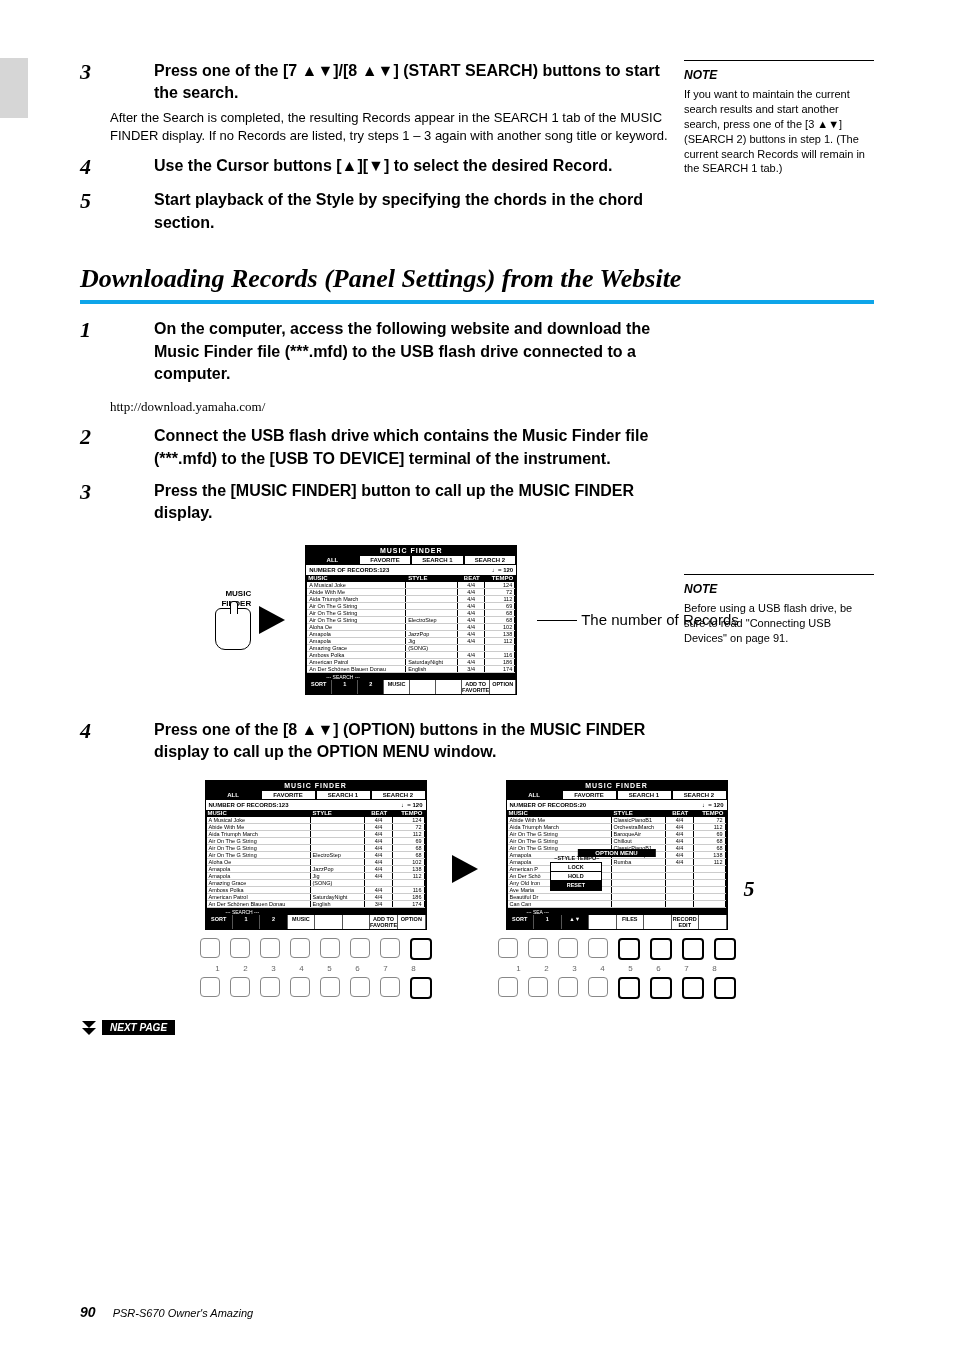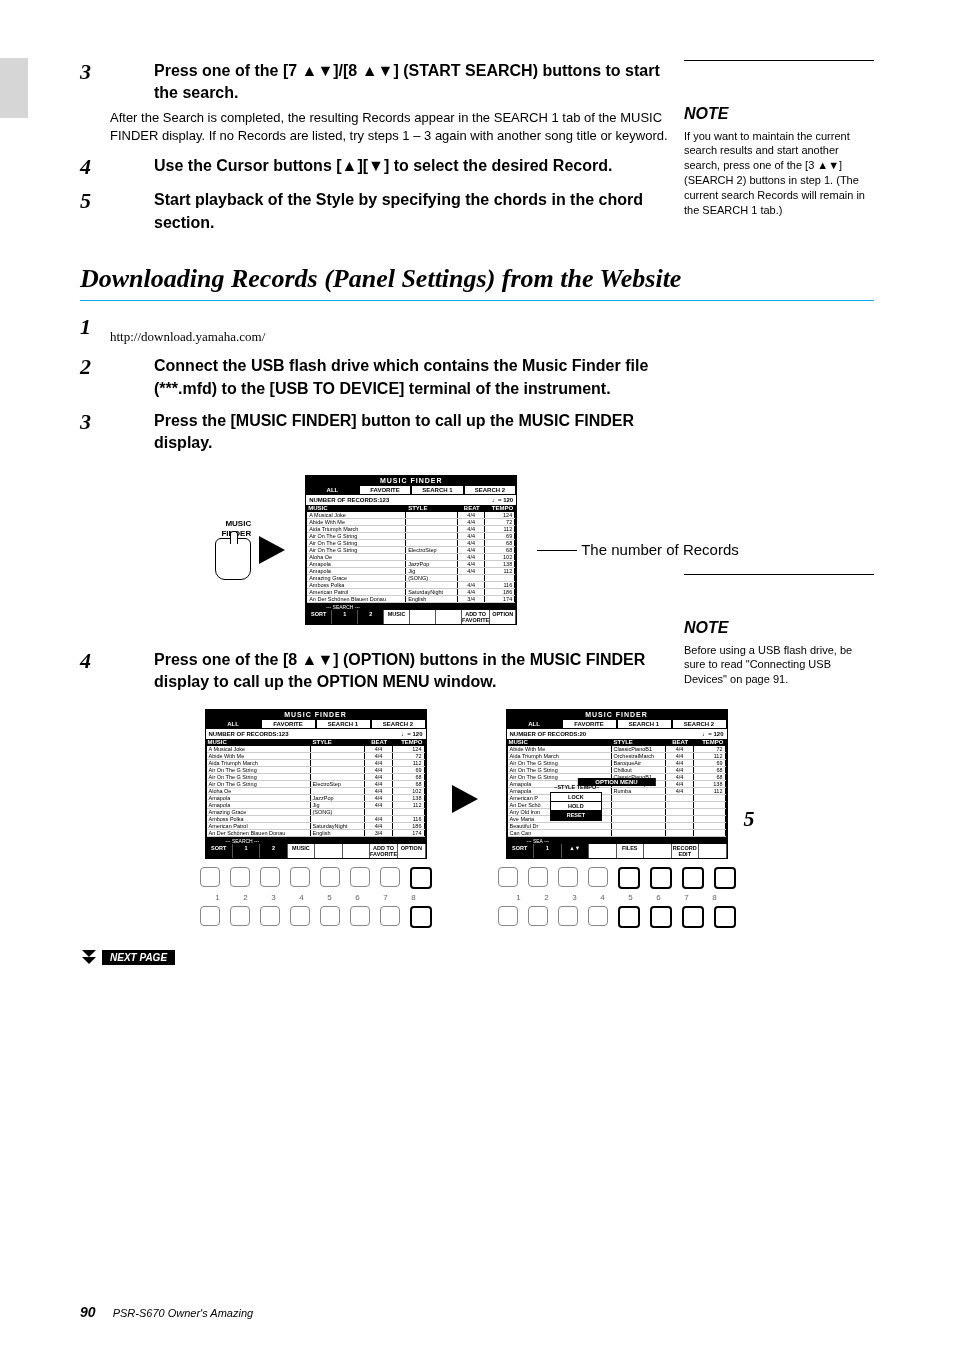--- a/index.html
+++ b/index.html
@@ -60,30 +60,29 @@
     right: 80px;
     width: 190px;
     border-top: 1px solid #000;
     padding-top: 6px;
     font-size: 11px;
     line-height: 1.35;
   }
   .note-title {
     font-weight: bold;
     font-style: italic;
-    font-size: 16px;
+    font-size: 12px;
     margin-bottom: 4px;
-    margin-top: 36px;
   }
   .section-title {
     font-family: "Times New Roman", serif;
     font-style: italic;
     font-weight: bold;
     font-size: 26px;
-    border-bottom: 1px solid #0ea5e9;
+    border-bottom: 4px solid #0ea5e9;
     padding-bottom: 6px;
     margin-top: 30px;
     margin-bottom: 14px;
   }
   .section-intro {
     font-size: 13px;
     line-height: 1.4;
     margin-bottom: 18px;
   }
   .url {
@@ -247,20 +246,21 @@
   <div class="note-box" style="top:574px;">
     <div class="note-title">NOTE</div>
     <div>Before using a USB flash drive, be sure to read "Connecting USB Devices" on page 91.</div>
   </div>
 
   
   <div id="steps-mid">
       <div class="step-row">
     <div class="step-num">1</div>
     <div class="step-body narrow">
+      <div class="step-heading">On the computer, access the following website and download the Music Finder file (***.mfd) to the USB flash drive connected to a computer.</div>
       <div class="url">http://download.yamaha.com/</div>
     </div>
       </div>
       <div class="step-row">
     <div class="step-num">2</div>
     <div class="step-body narrow">
       <div class="step-heading">Connect the USB flash drive which contains the Music Finder file (***.mfd) to the [USB TO DEVICE] terminal of the instrument.</div>
 
     </div>
       </div>

